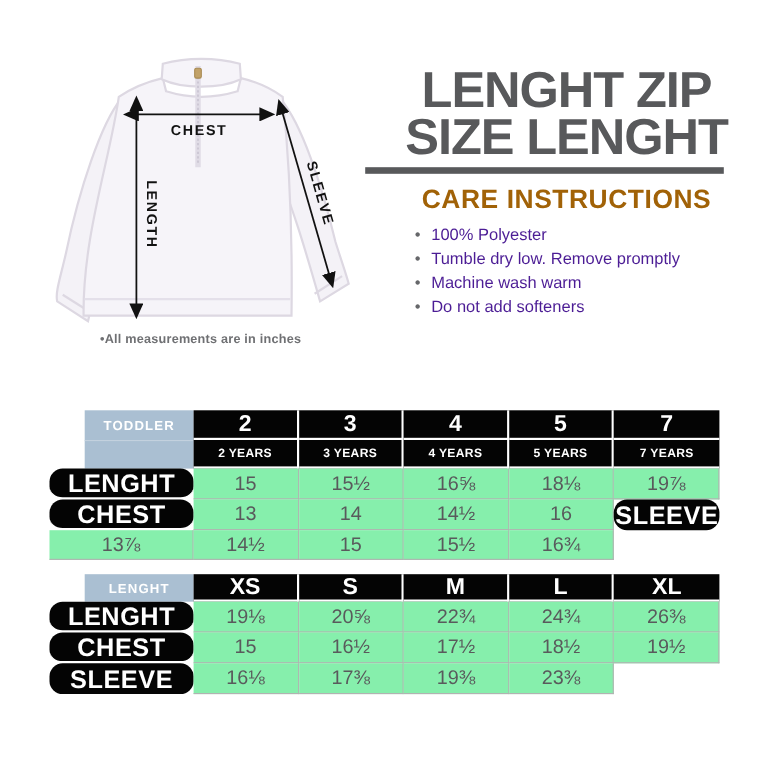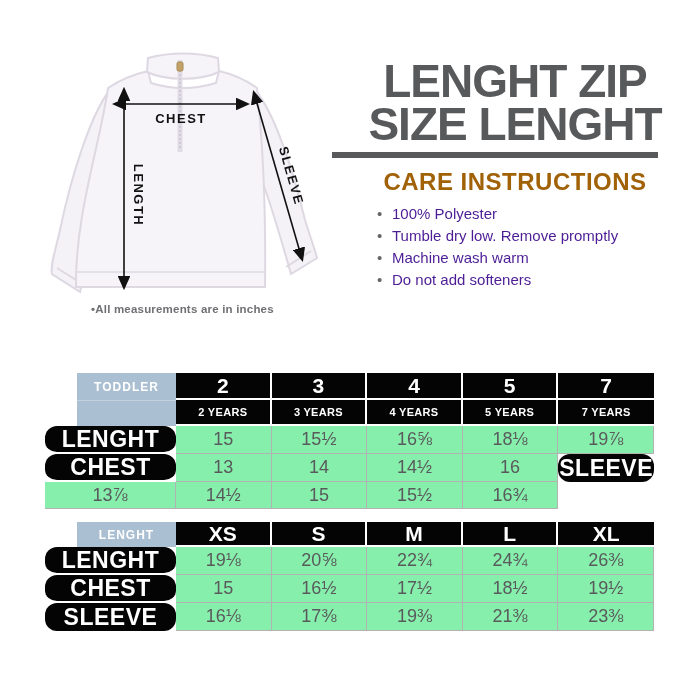--- a/index.html
+++ b/index.html
@@ -171,17 +171,16 @@
     <div class="c val">15</div>
     <div class="c val">16½</div>
     <div class="c val">17½</div>
     <div class="c val">18½</div>
     <div class="c val">19½</div>
 
     <div class="c rowlab lastrow">SLEEVE</div>
     <div class="c val">16⅛</div>
     <div class="c val">17⅜</div>
     <div class="c val">19⅜</div>
-    <div class="c val">21⅜</div>
     <div class="c val">23⅜</div>
   </div>
 
 </div>
 
 </body></html>

